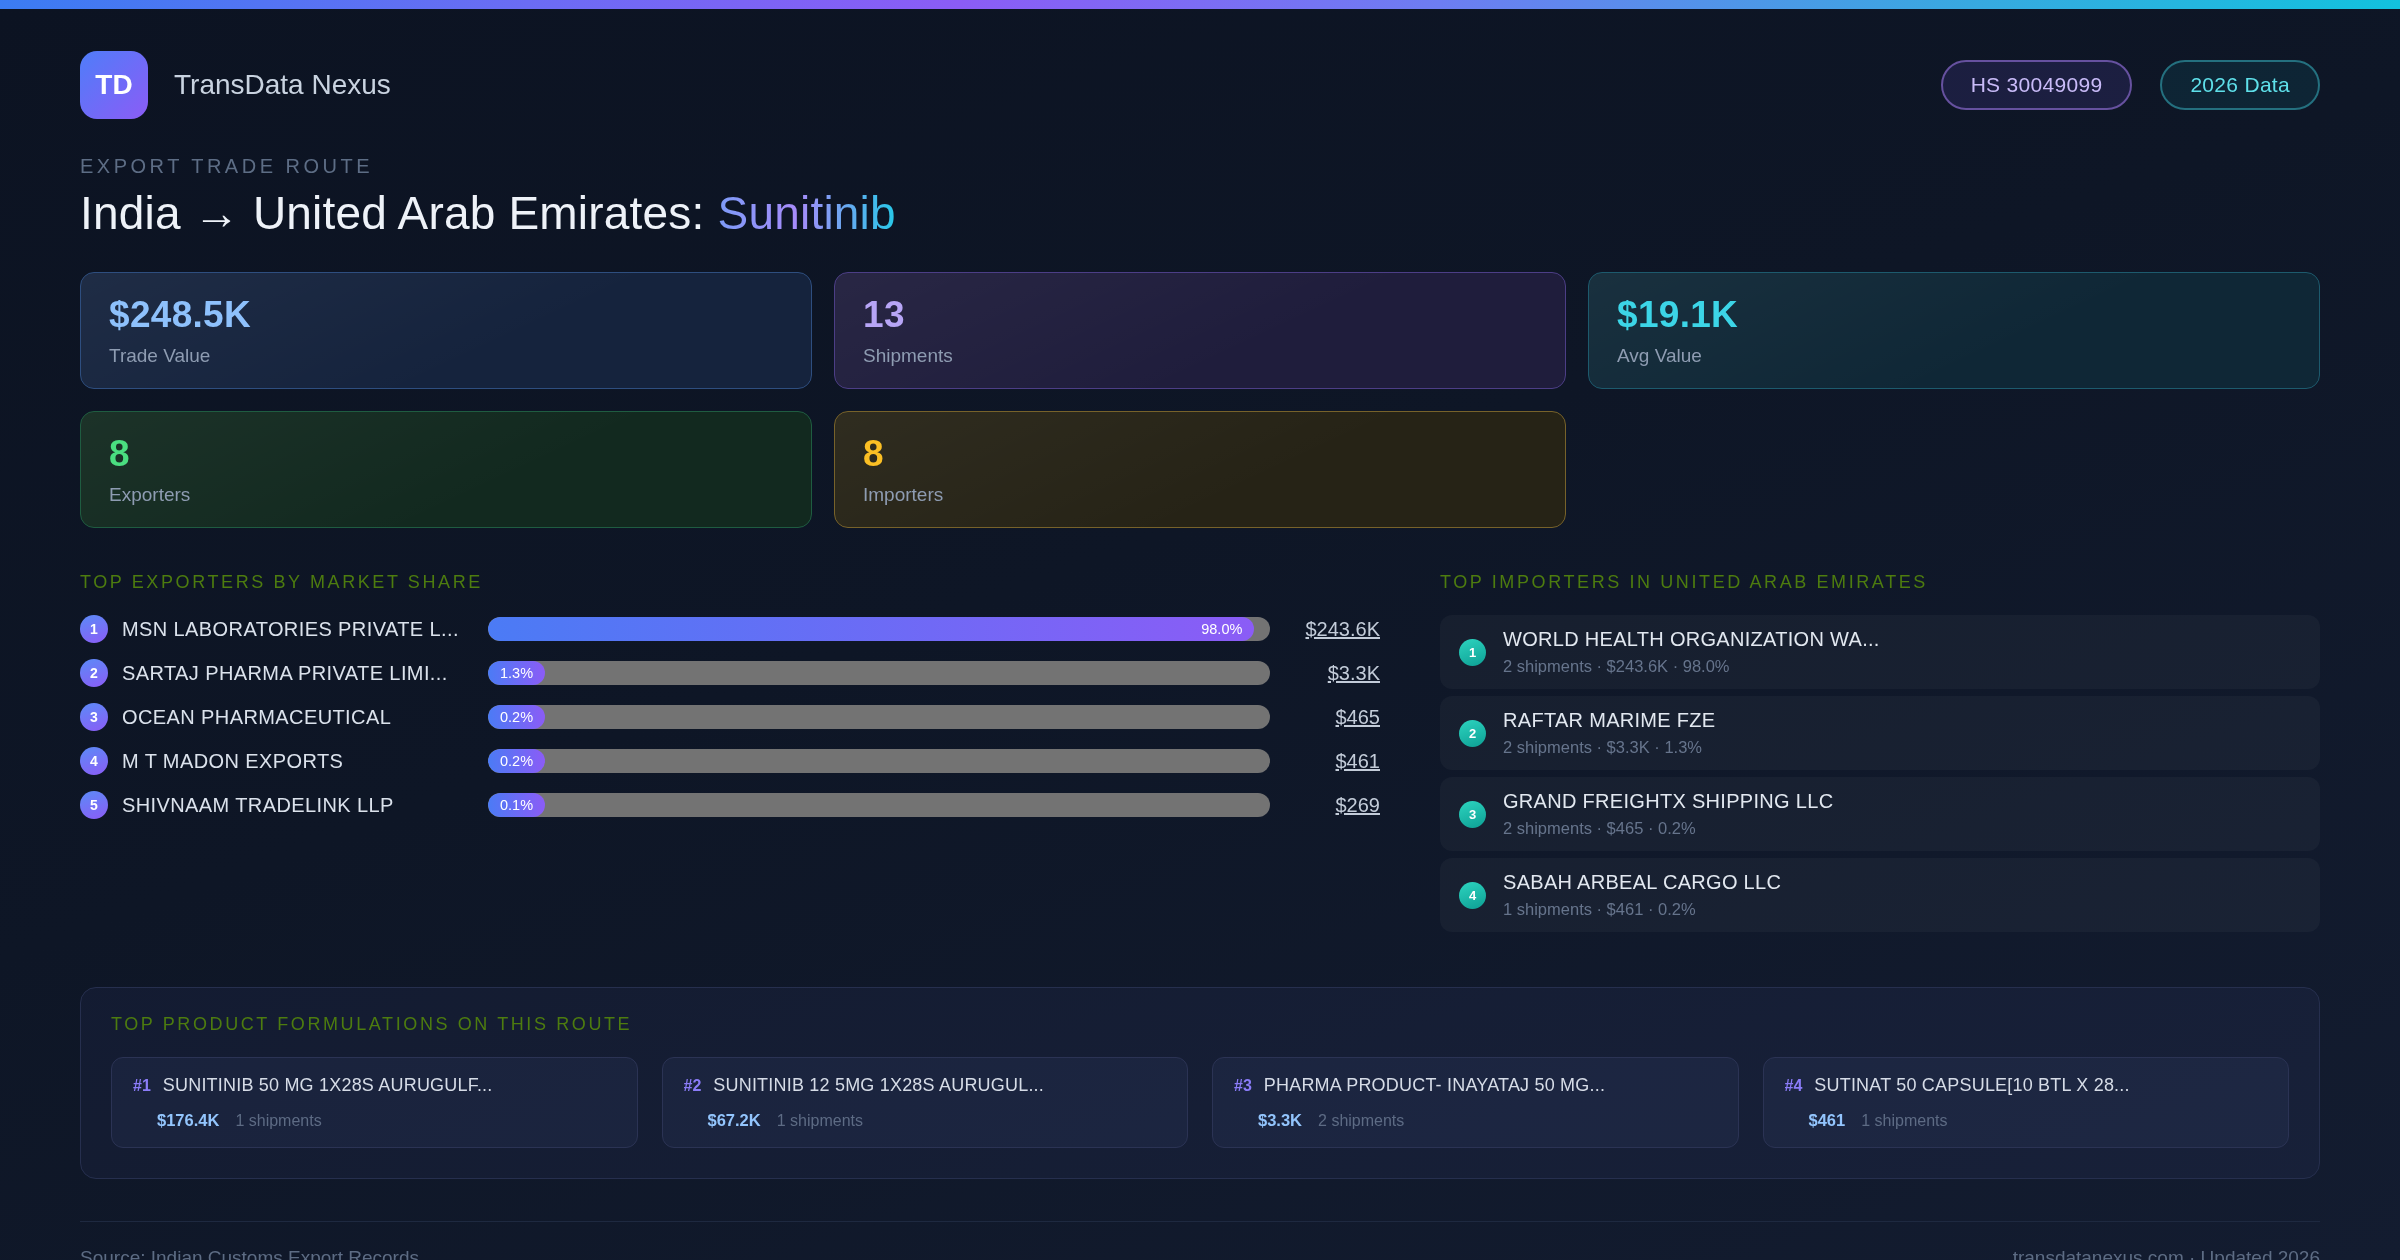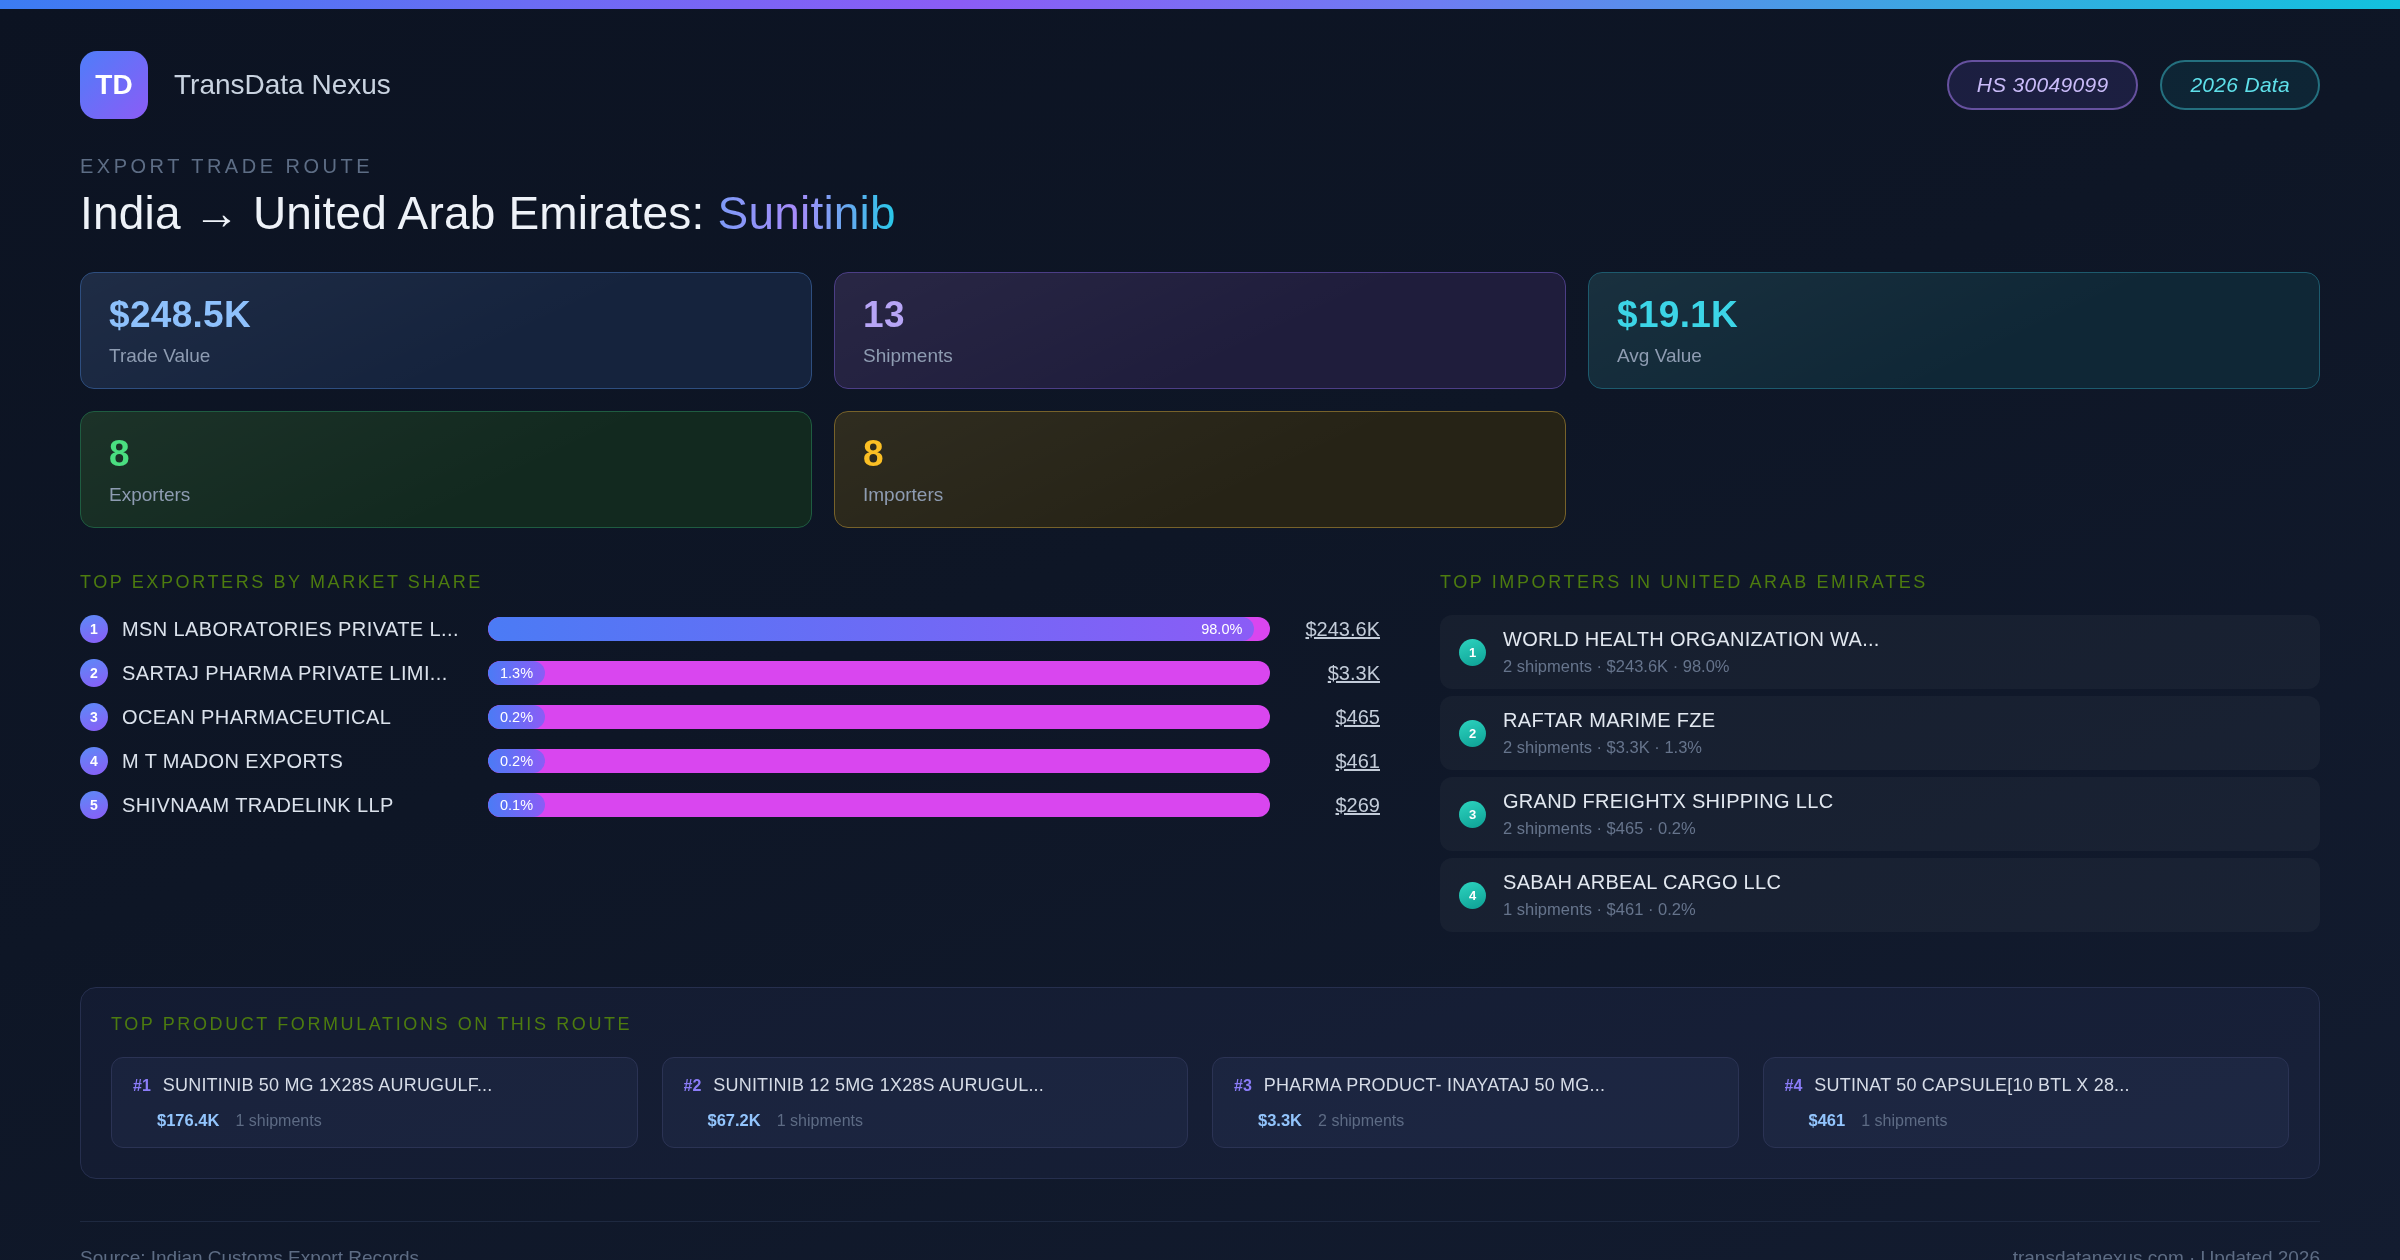--- a/index.html
+++ b/index.html
@@ -24,21 +24,21 @@
     display: flex; align-items: center; justify-content: space-between;
   }
   .brand-group { display: flex; align-items: center; gap: 26px; }
   .logo {
     width: 68px; height: 68px; border-radius: 17px;
     background: linear-gradient(135deg, #4f7df9 0%, #8b5cf6 100%);
     display: flex; align-items: center; justify-content: center;
     font-size: 28px; font-weight: 700; color: #ffffff;
   }
   .brand-name { font-size: 28px; font-weight: 500; color: #c9d3e0; }
-  .badge-group { display: flex; gap: 22px; font-style: italic; }
+  .badge-group { display: flex; gap: 28px; }
   .badge {
     font-size: 21px; padding: 11px 28px; border-radius: 26px; font-weight: 500;
     letter-spacing: 0.3px;
   }
   .badge-hs {
     color: #c9bbf8; border: 2px solid #66519f;
     background: rgba(124, 92, 246, 0.13);
   }
   .badge-year {
     color: #5fe0ea; border: 2px solid #24707f;
@@ -103,21 +103,21 @@
     width: 28px; height: 28px; border-radius: 50%;
     display: flex; align-items: center; justify-content: center;
     font-size: 14px; font-weight: 600; color: #fff;
     background: linear-gradient(160deg, #5b8bf7 0%, #8b5cf6 100%);
   }
   .exp-name {
     font-size: 20px; color: #dbe2ec; letter-spacing: 0.4px;
     white-space: nowrap; overflow: hidden;
   }
   .bar-track {
-    height: 24px; border-radius: 12px; background: #d946ef; overflow: hidden;
+    height: 24px; border-radius: 12px; background: #737373; overflow: hidden;
   }
   .bar-fill {
     height: 100%; border-radius: 12px; min-width: max-content;
     background: linear-gradient(90deg, #4b7bf5 0%, #8b5cf6 100%);
     display: flex; align-items: center; justify-content: flex-end;
     padding: 0 12px;
   }
   .bar-label { font-size: 14.5px; color: #ffffff; font-weight: 500; }
   .exp-value { font-size: 20px; color: #c3ccd9; text-align: right; text-decoration: underline; }
 

